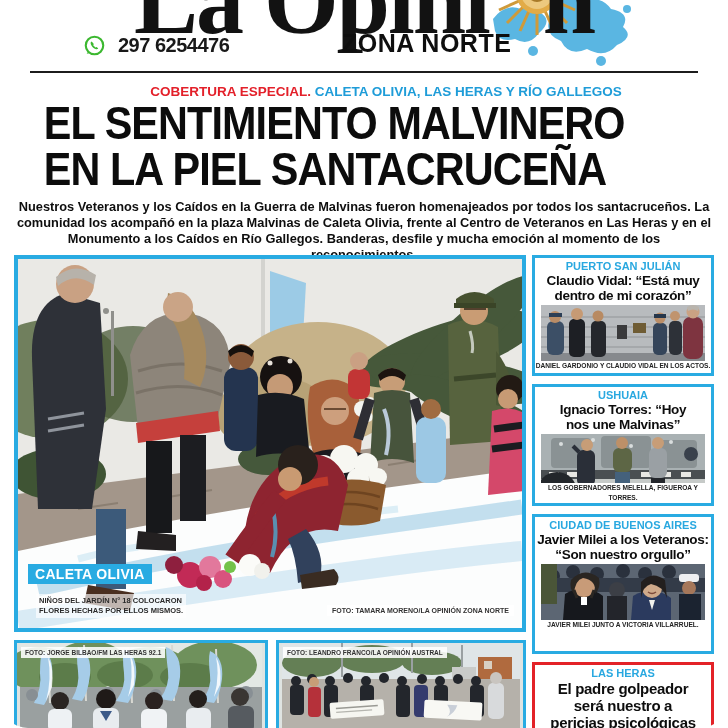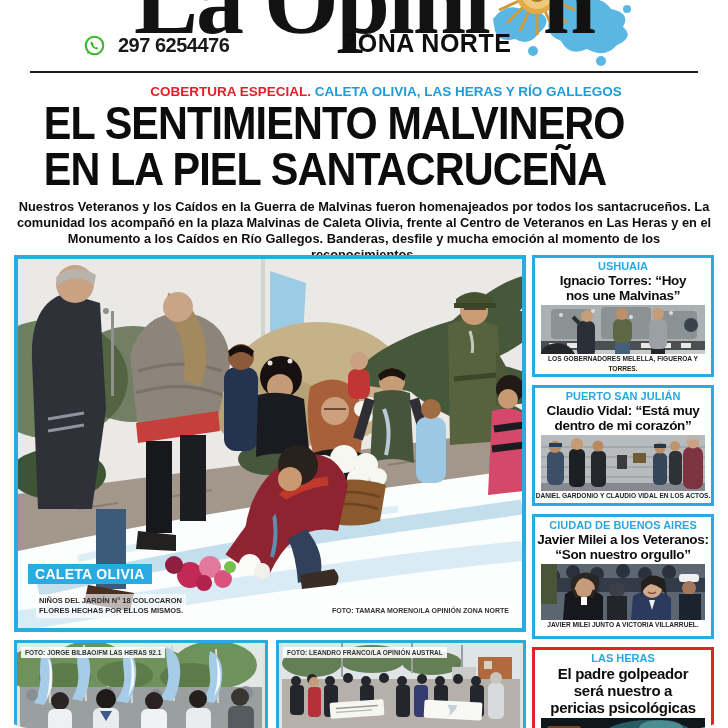--- a/index.html
+++ b/index.html
@@ -31,21 +31,21 @@
   .badge{position:absolute;left:10px;bottom:44px;background:#29abe2;color:#fff;
          font-weight:bold;font-size:14px;padding:2px 7px;letter-spacing:.3px;}
   .m-caption{position:absolute;left:10px;bottom:10px;font-weight:bold;font-size:7.5px;line-height:1.35;
              color:#2a2a2a;white-space:pre-line;background:rgba(255,255,255,.65);padding:2px 3px;margin-left:8px;}
   .m-credit{position:absolute;right:8px;bottom:12px;font-weight:bold;font-size:7px;color:#333;
             background:rgba(255,255,255,.85);padding:2px 5px;}
   
   .sidebar{position:absolute;left:532px;top:255px;width:182px;display:flex;flex-direction:column;gap:8px;}
   .story{border:3px solid #29abe2;background:#fff;box-sizing:border-box;height:121px;
          display:flex;flex-direction:column;align-items:center;padding-top:2px;}
-  .story.h2{height:122px;} .story.h3{height:125px;}
+  .story.h2{height:122px;} .story.h3{height:140px;}
   .story.alert{border-color:#e32227;height:110px;}
   .s-kicker{color:#29a8e0;font-weight:bold;font-size:11px;line-height:13px;text-align:center;}
   .s-head{font-weight:bold;font-size:13.5px;line-height:15px;text-align:center;color:#0d0d0d;
           white-space:pre-line;letter-spacing:-.3px;}
   .story.alert .s-head{font-size:15px;line-height:17px;}
   .s-photo{width:164px;height:56px;margin-top:2px;background:#9aa3a8;overflow:hidden;}
   .s-photo svg{display:block;width:164px;height:56px;}
   .s-cap{font-weight:bold;font-size:6.6px;line-height:10px;color:#222;text-align:center;}
   
   .bphoto{position:absolute;top:640px;height:95px;margin:0;border:3px solid #29abe2;background:#dfe4e2;}
@@ -232,20 +232,56 @@
           <circle cx="212" cy="308" r="6" fill="#74c24a"></circle>
       </g>
     </svg>
     <span class="badge">CALETA OLIVIA</span>
     <figcaption class="m-caption">NIÑOS DEL JARDÍN N° 18 COLOCARON
 FLORES HECHAS POR ELLOS MISMOS.</figcaption>
     <span class="m-credit">FOTO: TAMARA MORENO/LA OPINIÓN ZONA NORTE</span>
   </figure>
 
   <aside class="sidebar">
+
+    <section class="story">
+      <div class="s-kicker">PUERTO SAN JULIÁN</div>
+      <div class="s-head">Claudio Vidal: “Está muy
+dentro de mi corazón”</div>
+      <div class="s-photo">
+        <svg viewBox="0 0 164 56">
+          <rect width="164" height="56" fill="#b8bbbe"></rect>
+          <g stroke="#9fa2a5" stroke-width="1.5">
+            <line x1="0" y1="12" x2="164" y2="12"></line>
+              <line x1="0" y1="22" x2="164" y2="22"></line>
+            <line x1="0" y1="32" x2="164" y2="32"></line>
+              <line x1="0" y1="42" x2="164" y2="42"></line>
+          </g>
+          <rect x="76" y="20" width="10" height="14" fill="#3a3a3c"></rect>
+          <rect x="92" y="18" width="13" height="10" fill="#6f5c34"></rect>
+          <rect x="0" y="48" width="164" height="8" fill="#86898d"></rect>
+          <rect x="6" y="16" width="17" height="34" rx="6" fill="#3c4f66"></rect>
+            <circle cx="14" cy="12" r="6" fill="#b98c66"></circle>
+            <path d="M8 8 h13 v4 h-13 z" fill="#2c3e55"></path>
+          <rect x="28" y="14" width="16" height="38" rx="5" fill="#1d1f24"></rect>
+            <circle cx="36" cy="9" r="6" fill="#c69a74"></circle>
+          <rect x="50" y="16" width="15" height="36" rx="5" fill="#25272c"></rect>
+            <circle cx="57" cy="11" r="5.5" fill="#b88a62"></circle>
+          <rect x="112" y="18" width="14" height="32" rx="5" fill="#35455a"></rect>
+            <circle cx="119" cy="13" r="5.5" fill="#bb8e68"></circle>
+            <path d="M113 9 h12 v4 h-12 z" fill="#26364a"></path>
+          <rect x="128" y="16" width="13" height="34" rx="5" fill="#2d3138"></rect>
+            <circle cx="134" cy="11" r="5" fill="#c0946e"></circle>
+          <rect x="142" y="12" width="20" height="42" rx="7" fill="#7e3440"></rect>
+            <circle cx="152" cy="7" r="6.5" fill="#caa283"></circle>
+            <path d="M146 2 q6 -4 12 0 l-1 4 q-5 -3 -10 0 Z" fill="#b9b4ad"></path>
+        </svg>
+      </div>
+      <div class="s-cap">DANIEL GARDONIO Y CLAUDIO VIDAL EN LOS ACTOS.</div>
+    </section>
 
     <section class="story h2">
       <div class="s-kicker">USHUAIA</div>
       <div class="s-head">Ignacio Torres: “Hoy
 nos une Malvinas”</div>
       <div class="s-photo">
         <svg viewBox="0 0 164 56">
           <rect width="164" height="56" fill="#a9b1b3"></rect>
           <g fill="#8a9294">
               <rect x="10" y="4" width="40" height="30" rx="4"></rect>
@@ -278,56 +314,20 @@
           <rect x="108" y="14" width="18" height="30" rx="6" fill="#9aa0a4"></rect>
             <rect x="110" y="44" width="14" height="10" fill="#23262b"></rect>
             <circle cx="117" cy="9" r="6" fill="#c79d77"></circle>
           <circle cx="16" cy="58" r="20" fill="#23272b"></circle>
           <circle cx="150" cy="20" r="7" fill="#39414c"></circle>
         </svg>
       </div>
       <div class="s-cap">LOS GOBERNADORES MELELLA, FIGUEROA Y TORRES.</div>
     </section>
 
-    <section class="story">
-      <div class="s-kicker">PUERTO SAN JULIÁN</div>
-      <div class="s-head">Claudio Vidal: “Está muy
-dentro de mi corazón”</div>
-      <div class="s-photo">
-        <svg viewBox="0 0 164 56">
-          <rect width="164" height="56" fill="#b8bbbe"></rect>
-          <g stroke="#9fa2a5" stroke-width="1.5">
-            <line x1="0" y1="12" x2="164" y2="12"></line>
-              <line x1="0" y1="22" x2="164" y2="22"></line>
-            <line x1="0" y1="32" x2="164" y2="32"></line>
-              <line x1="0" y1="42" x2="164" y2="42"></line>
-          </g>
-          <rect x="76" y="20" width="10" height="14" fill="#3a3a3c"></rect>
-          <rect x="92" y="18" width="13" height="10" fill="#6f5c34"></rect>
-          <rect x="0" y="48" width="164" height="8" fill="#86898d"></rect>
-          <rect x="6" y="16" width="17" height="34" rx="6" fill="#3c4f66"></rect>
-            <circle cx="14" cy="12" r="6" fill="#b98c66"></circle>
-            <path d="M8 8 h13 v4 h-13 z" fill="#2c3e55"></path>
-          <rect x="28" y="14" width="16" height="38" rx="5" fill="#1d1f24"></rect>
-            <circle cx="36" cy="9" r="6" fill="#c69a74"></circle>
-          <rect x="50" y="16" width="15" height="36" rx="5" fill="#25272c"></rect>
-            <circle cx="57" cy="11" r="5.5" fill="#b88a62"></circle>
-          <rect x="112" y="18" width="14" height="32" rx="5" fill="#35455a"></rect>
-            <circle cx="119" cy="13" r="5.5" fill="#bb8e68"></circle>
-            <path d="M113 9 h12 v4 h-12 z" fill="#26364a"></path>
-          <rect x="128" y="16" width="13" height="34" rx="5" fill="#2d3138"></rect>
-            <circle cx="134" cy="11" r="5" fill="#c0946e"></circle>
-          <rect x="142" y="12" width="20" height="42" rx="7" fill="#7e3440"></rect>
-            <circle cx="152" cy="7" r="6.5" fill="#caa283"></circle>
-            <path d="M146 2 q6 -4 12 0 l-1 4 q-5 -3 -10 0 Z" fill="#b9b4ad"></path>
-        </svg>
-      </div>
-      <div class="s-cap">DANIEL GARDONIO Y CLAUDIO VIDAL EN LOS ACTOS.</div>
-    </section>
-
     <section class="story h3">
       <div class="s-kicker">CIUDAD DE BUENOS AIRES</div>
       <div class="s-head">Javier Milei a los Veteranos:
 “Son nuestro orgullo”</div>
       <div class="s-photo">
         <svg viewBox="0 0 164 56">
           <rect width="164" height="56" fill="#5c6673"></rect>
           <g fill="#2a313d">
               <circle cx="12" cy="12" r="7"></circle>
               <circle cx="32" cy="8" r="7"></circle>

